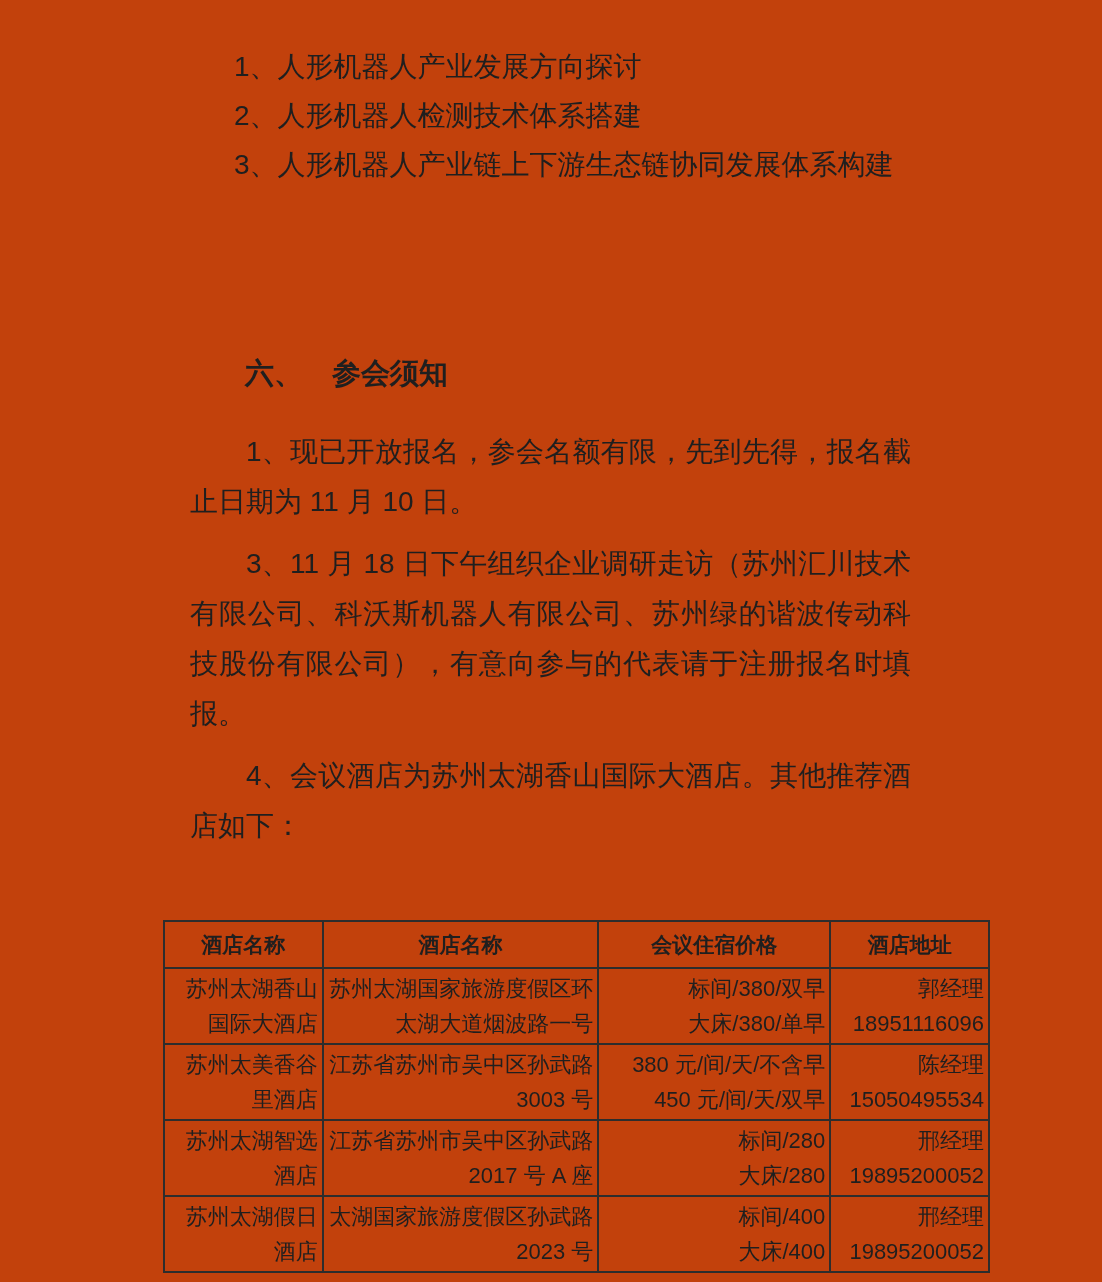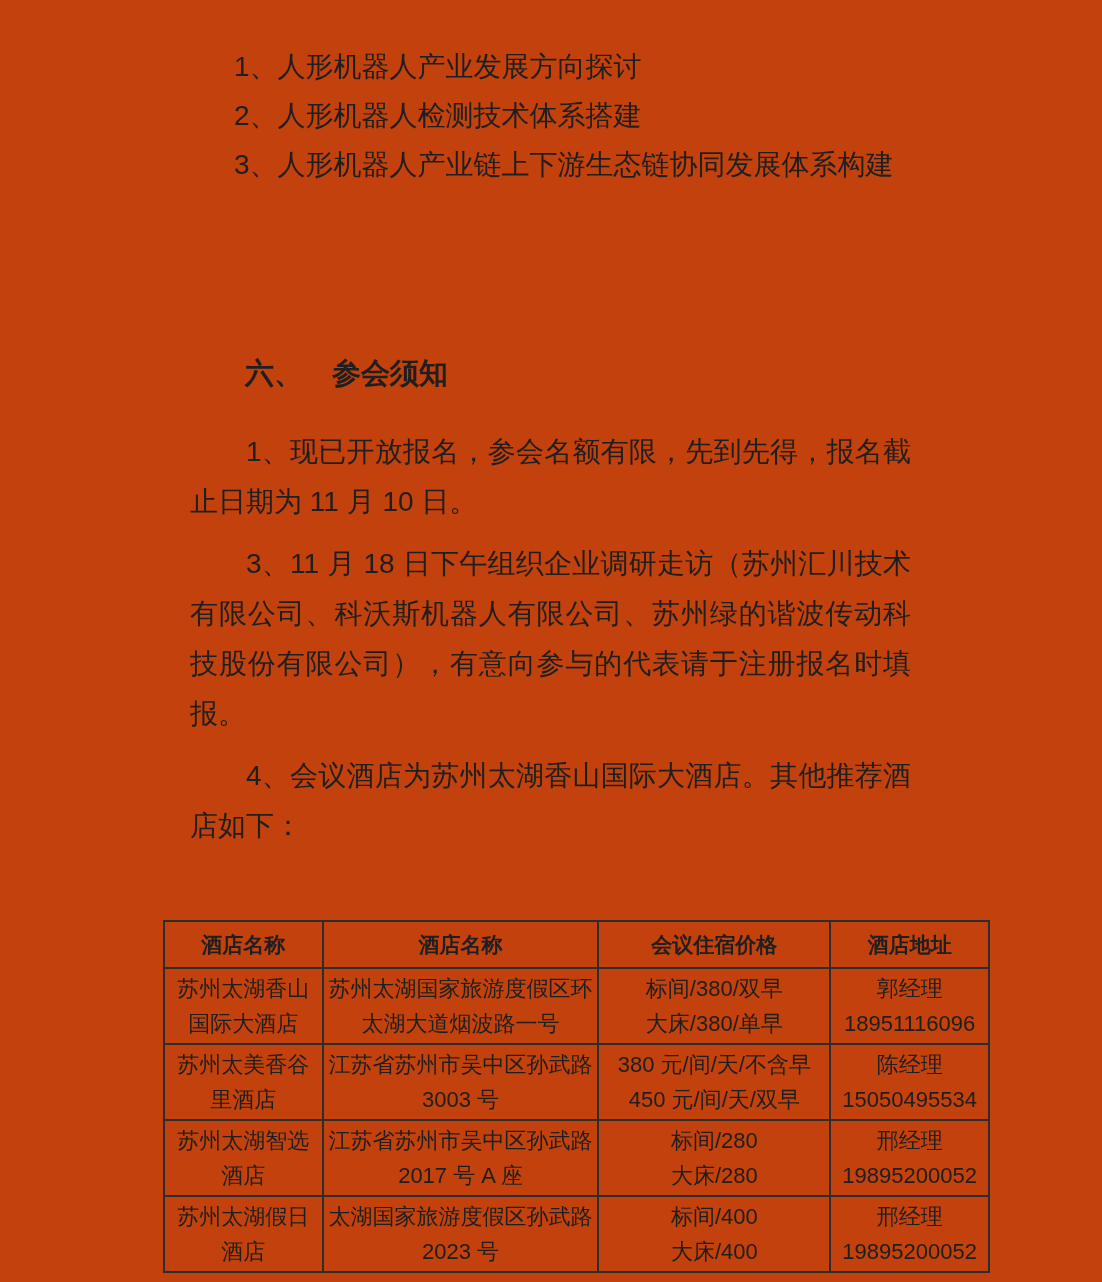--- a/index.html
+++ b/index.html
@@ -87,20 +87,21 @@
     font-weight: bold;
     height: 41px;
   }
   .hotel-table td {
     height: 69px;
   }
   .cl {
     display: block;
     line-height: 35px;
     white-space: nowrap;
+    text-align: right;
   }
   .col-name    { width: 156px; }
   .col-address { width: 271px; }
   .col-price   { width: 228px; }
   .col-phone   { width: 156px; }
 </style>
 </head>
 <body>
 
 <div class="page">

